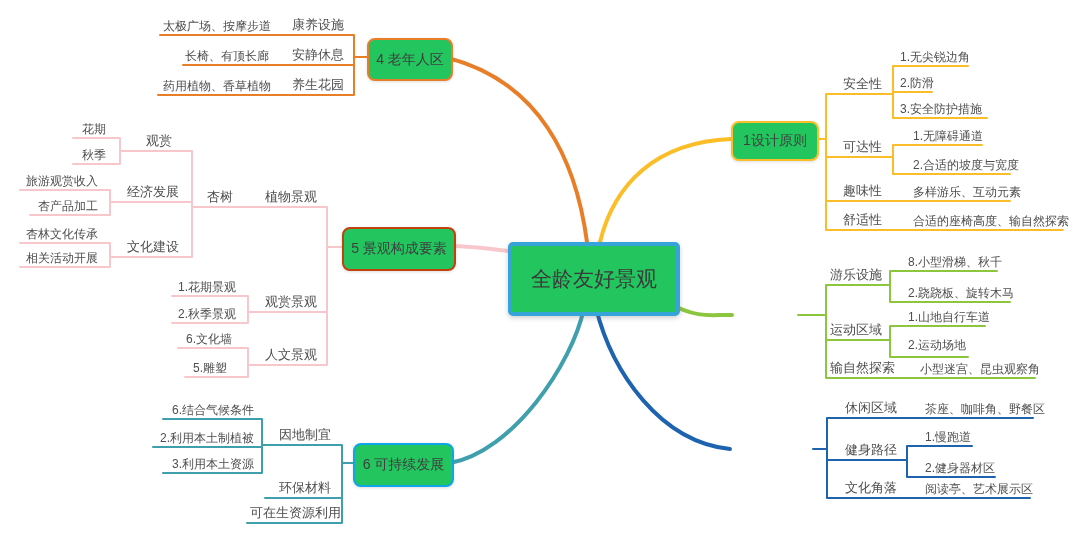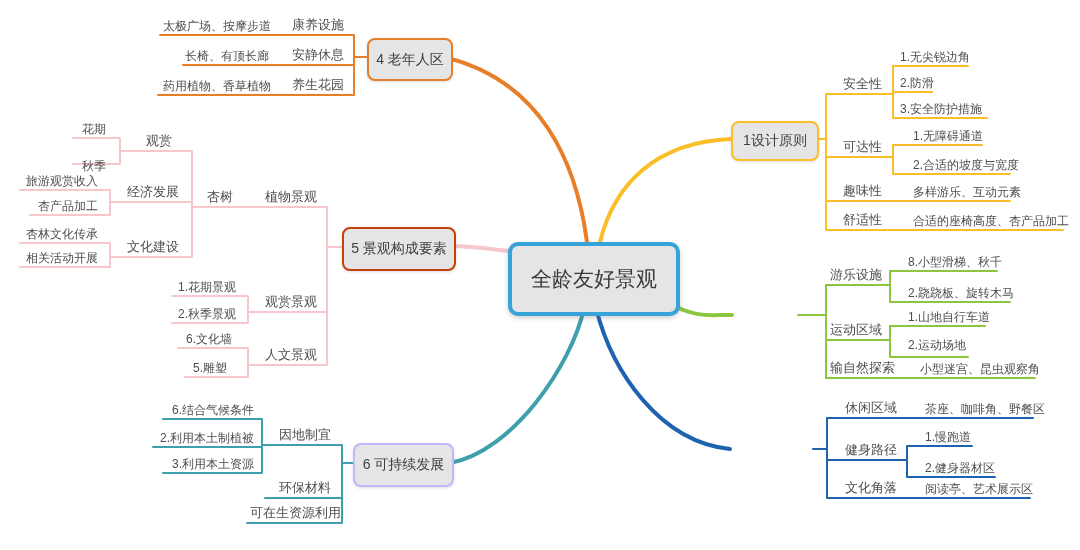--- a/index.html
+++ b/index.html
@@ -6,27 +6,27 @@
   html,body{margin:0;padding:0;background:#fff;}
   #canvas{
     position:relative;width:1080px;height:550px;background:#ffffff;overflow:hidden;
     font-family:"Liberation Sans","DejaVu Sans",sans-serif;color:#4e4e4e;
   }
   #wires{position:absolute;left:0;top:0;}
   .node{position:absolute;white-space:nowrap;line-height:14px;}
   .lvl2{font-size:13px;color:#4e4e4e;}
   .lvl3{font-size:12px;color:#4e4e4e;}
   .box{
-    position:absolute;background:#e5e5e5;border-radius:8px;
+    position:absolute;background:#22c55e;border-radius:8px;
     display:flex;align-items:center;justify-content:center;
     font-size:14px;color:#3f3f3f;white-space:nowrap;
     box-shadow:0 1px 3px rgba(120,120,120,.25);
   }
   .central{
-    border:4px solid #36A3D9;border-radius:10px;font-size:21px;color:#3a3a3a;
+    border:4px solid #36A3D9;border-radius:5px;font-size:21px;color:#3a3a3a;
     box-shadow:0 2px 5px rgba(100,100,100,.3);
   }
 </style>
 </head>
 <body>
 
 <div id="canvas">
 
   <svg id="wires" width="1080" height="550" viewBox="0 0 1080 550">
 
@@ -85,21 +85,21 @@
   <div class="node lvl2" style="left:843px;top:77px">安全性</div>
   <div class="node lvl3" style="left:900px;top:50px">1.无尖锐边角</div>
   <div class="node lvl3" style="left:900px;top:76px">2.防滑</div>
   <div class="node lvl3" style="left:900px;top:102px">3.安全防护措施</div>
   <div class="node lvl2" style="left:843px;top:140px">可达性</div>
   <div class="node lvl3" style="left:913px;top:129px">1.无障碍通道</div>
   <div class="node lvl3" style="left:913px;top:158px">2.合适的坡度与宽度</div>
   <div class="node lvl2" style="left:843px;top:184px">趣味性</div>
   <div class="node lvl3" style="left:913px;top:185px">多样游乐、互动元素</div>
   <div class="node lvl2" style="left:843px;top:213px">舒适性</div>
-  <div class="node lvl3" style="left:913px;top:214px">合适的座椅高度、杏产品加工</div>
+  <div class="node lvl3" style="left:913px;top:214px">合适的座椅高度、输自然探索</div>
 
   <div class="node lvl2" style="left:830px;top:268px">游乐设施</div>
   <div class="node lvl3" style="left:908px;top:255px">8.小型滑梯、秋千</div>
   <div class="node lvl3" style="left:908px;top:286px">2.跷跷板、旋转木马</div>
   <div class="node lvl2" style="left:830px;top:323px">运动区域</div>
   <div class="node lvl3" style="left:908px;top:310px">1.山地自行车道</div>
   <div class="node lvl3" style="left:908px;top:338px">2.运动场地</div>
   <div class="node lvl2" style="left:830px;top:361px">输自然探索</div>
   <div class="node lvl3" style="left:920px;top:362px">小型迷宫、昆虫观察角</div>
 
@@ -117,35 +117,35 @@
   <div class="node lvl2" style="left:292px;top:48px">安静休息</div>
   <div class="node lvl3" style="left:185px;top:49px">长椅、有顶长廊</div>
   <div class="node lvl2" style="left:292px;top:78px">养生花园</div>
   <div class="node lvl3" style="left:163px;top:79px">药用植物、香草植物</div>
 
   <div class="box" style="left:342px;top:227px;width:110px;height:40px;border:2px solid #c2410c">5 景观构成要素</div>
   <div class="node lvl2" style="left:265px;top:190px">植物景观</div>
   <div class="node lvl2" style="left:207px;top:190px">杏树</div>
   <div class="node lvl2" style="left:146px;top:134px">观赏</div>
   <div class="node lvl3" style="left:82px;top:122px">花期</div>
-  <div class="node lvl3" style="left:82px;top:159px">秋季</div>
+  <div class="node lvl3" style="left:82px;top:148px">秋季</div>
   <div class="node lvl2" style="left:127px;top:185px">经济发展</div>
   <div class="node lvl3" style="left:26px;top:174px">旅游观赏收入</div>
   <div class="node lvl3" style="left:38px;top:199px">杏产品加工</div>
   <div class="node lvl2" style="left:127px;top:240px">文化建设</div>
   <div class="node lvl3" style="left:26px;top:227px">杏林文化传承</div>
   <div class="node lvl3" style="left:26px;top:251px">相关活动开展</div>
   <div class="node lvl2" style="left:265px;top:295px">观赏景观</div>
   <div class="node lvl3" style="left:178px;top:280px">1.花期景观</div>
   <div class="node lvl3" style="left:178px;top:307px">2.秋季景观</div>
   <div class="node lvl2" style="left:265px;top:348px">人文景观</div>
   <div class="node lvl3" style="left:186px;top:332px">6.文化墙</div>
   <div class="node lvl3" style="left:193px;top:361px">5.雕塑</div>
 
-  <div class="box" style="left:353px;top:443px;width:97px;height:40px;border:2px solid #c4b5fd">6 可持续发展</div>
+  <div class="box" style="left:353px;top:443px;width:97px;height:40px;border:2px solid #0ea5e9">6 可持续发展</div>
   <div class="node lvl2" style="left:279px;top:428px">因地制宜</div>
   <div class="node lvl3" style="left:172px;top:403px">6.结合气候条件</div>
   <div class="node lvl3" style="left:160px;top:431px">2.利用本土制植被</div>
   <div class="node lvl3" style="left:172px;top:457px">3.利用本土资源</div>
   <div class="node lvl2" style="left:279px;top:481px">环保材料</div>
   <div class="node lvl2" style="left:250px;top:506px">可在生资源利用</div>
 
 </div>
 
 </body></html>

